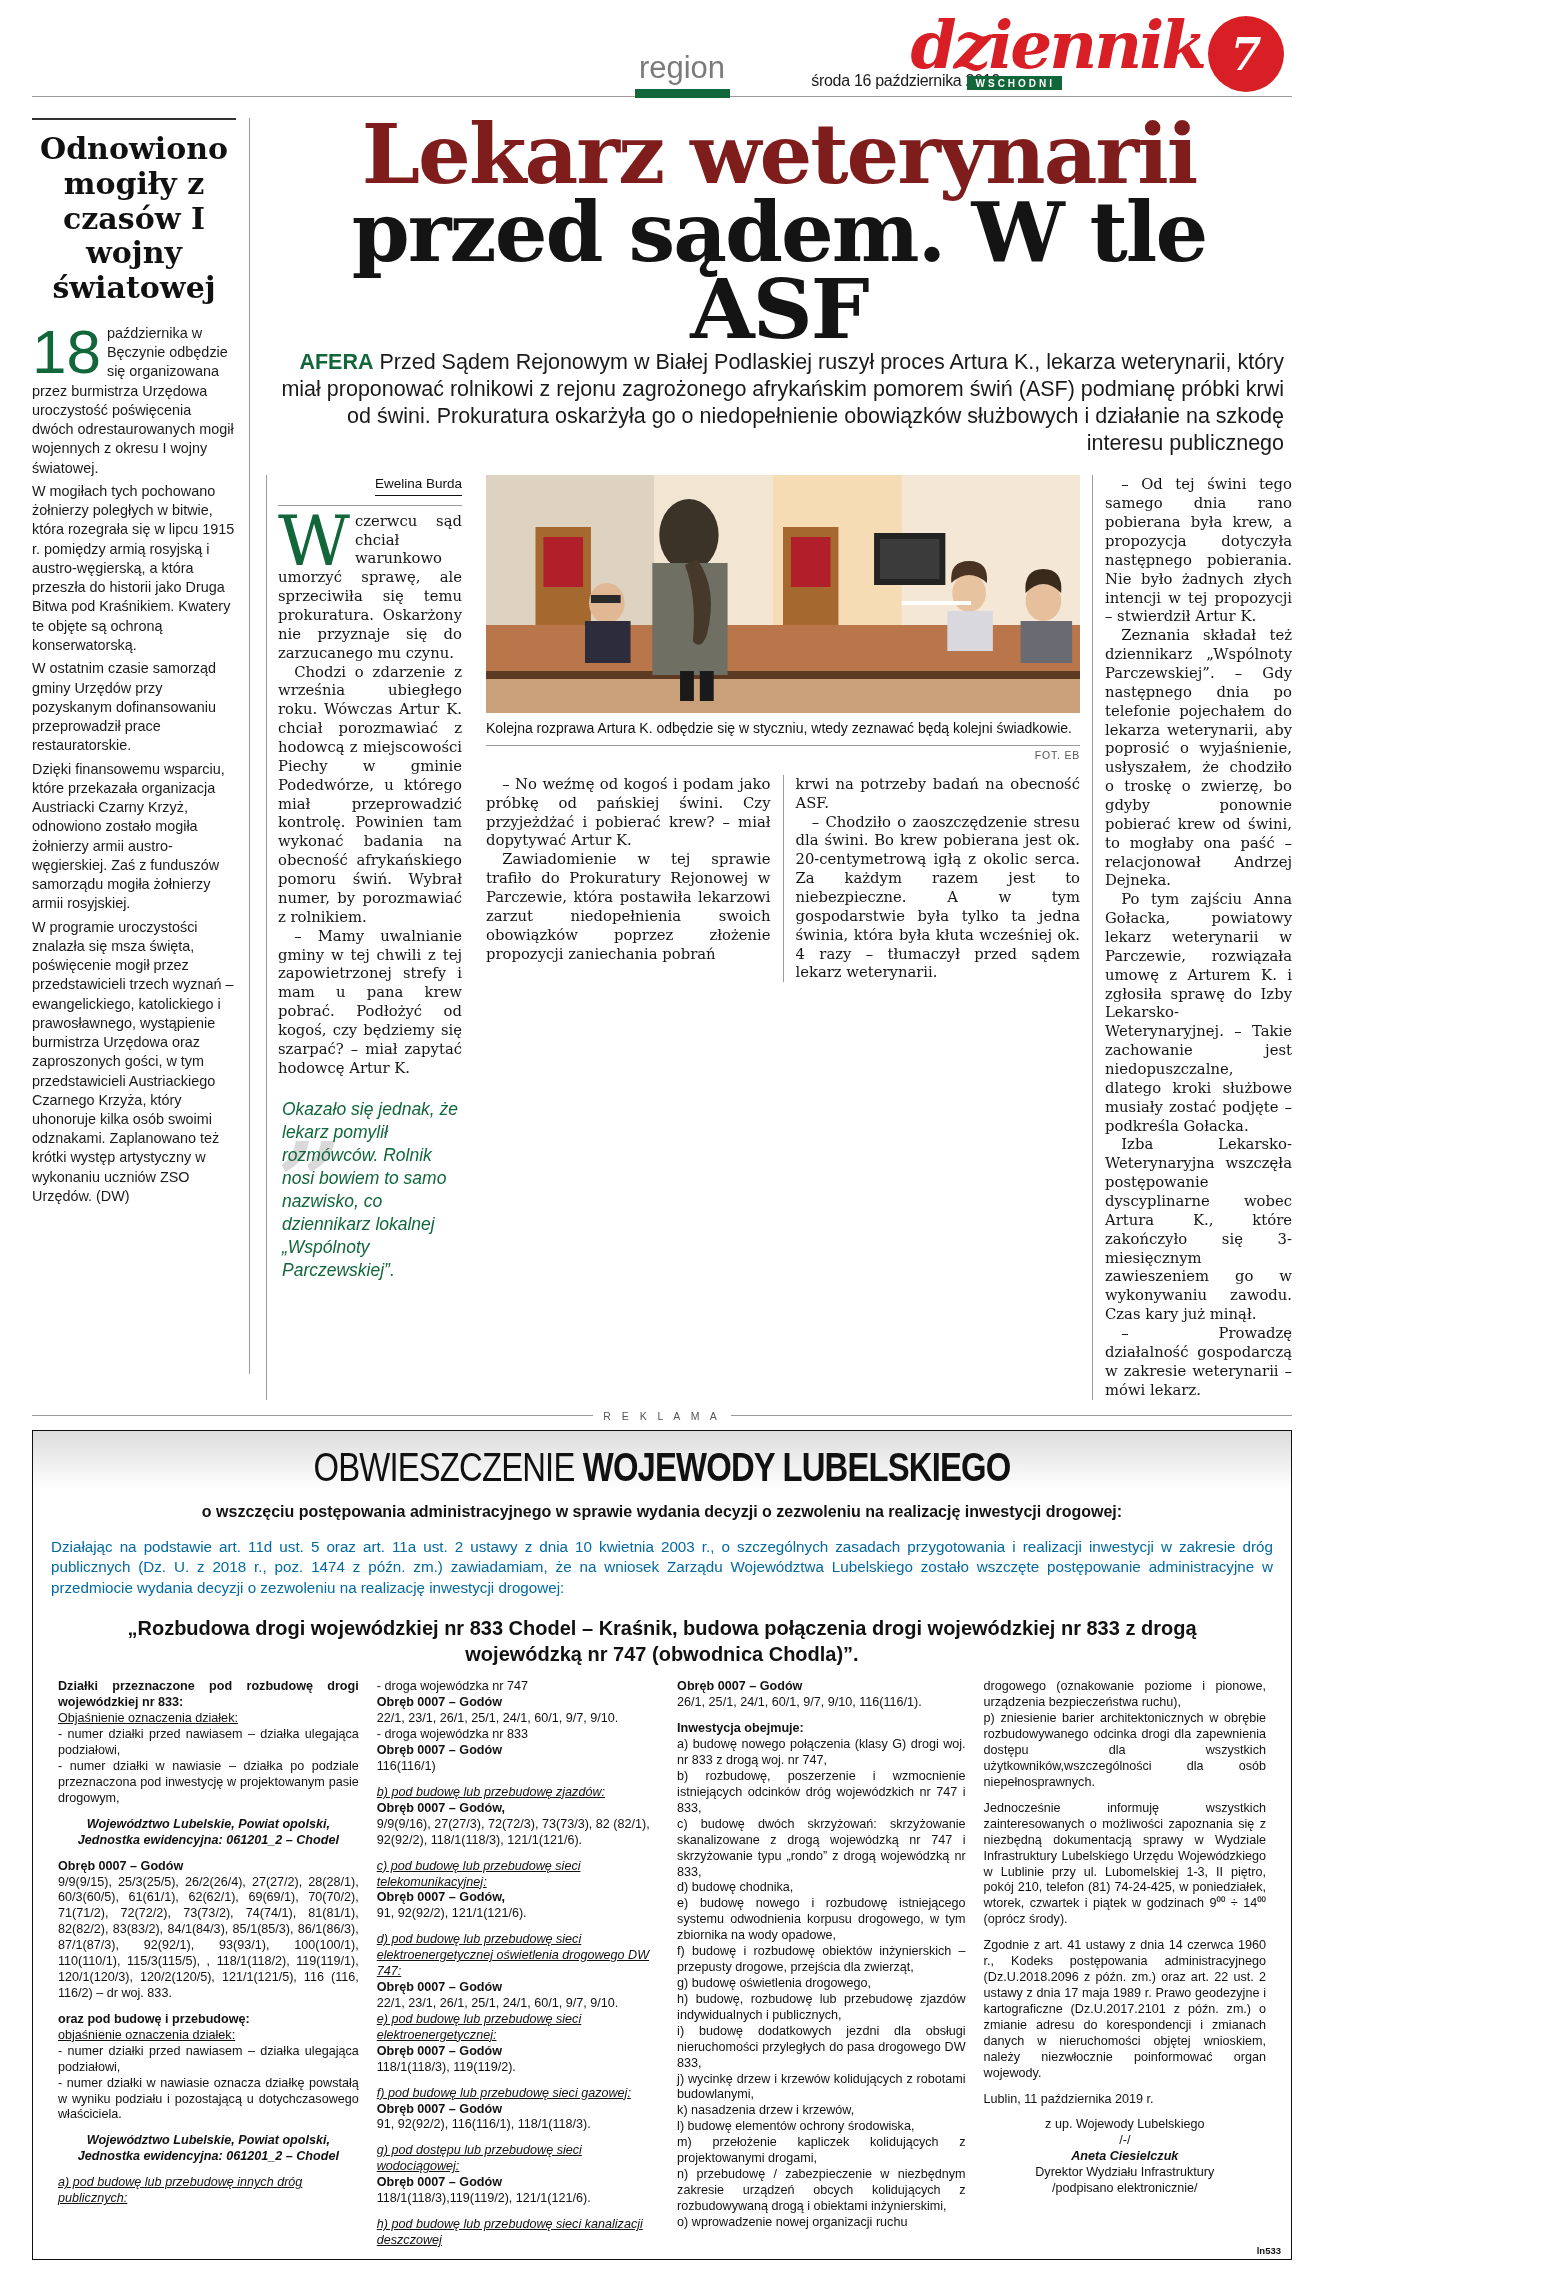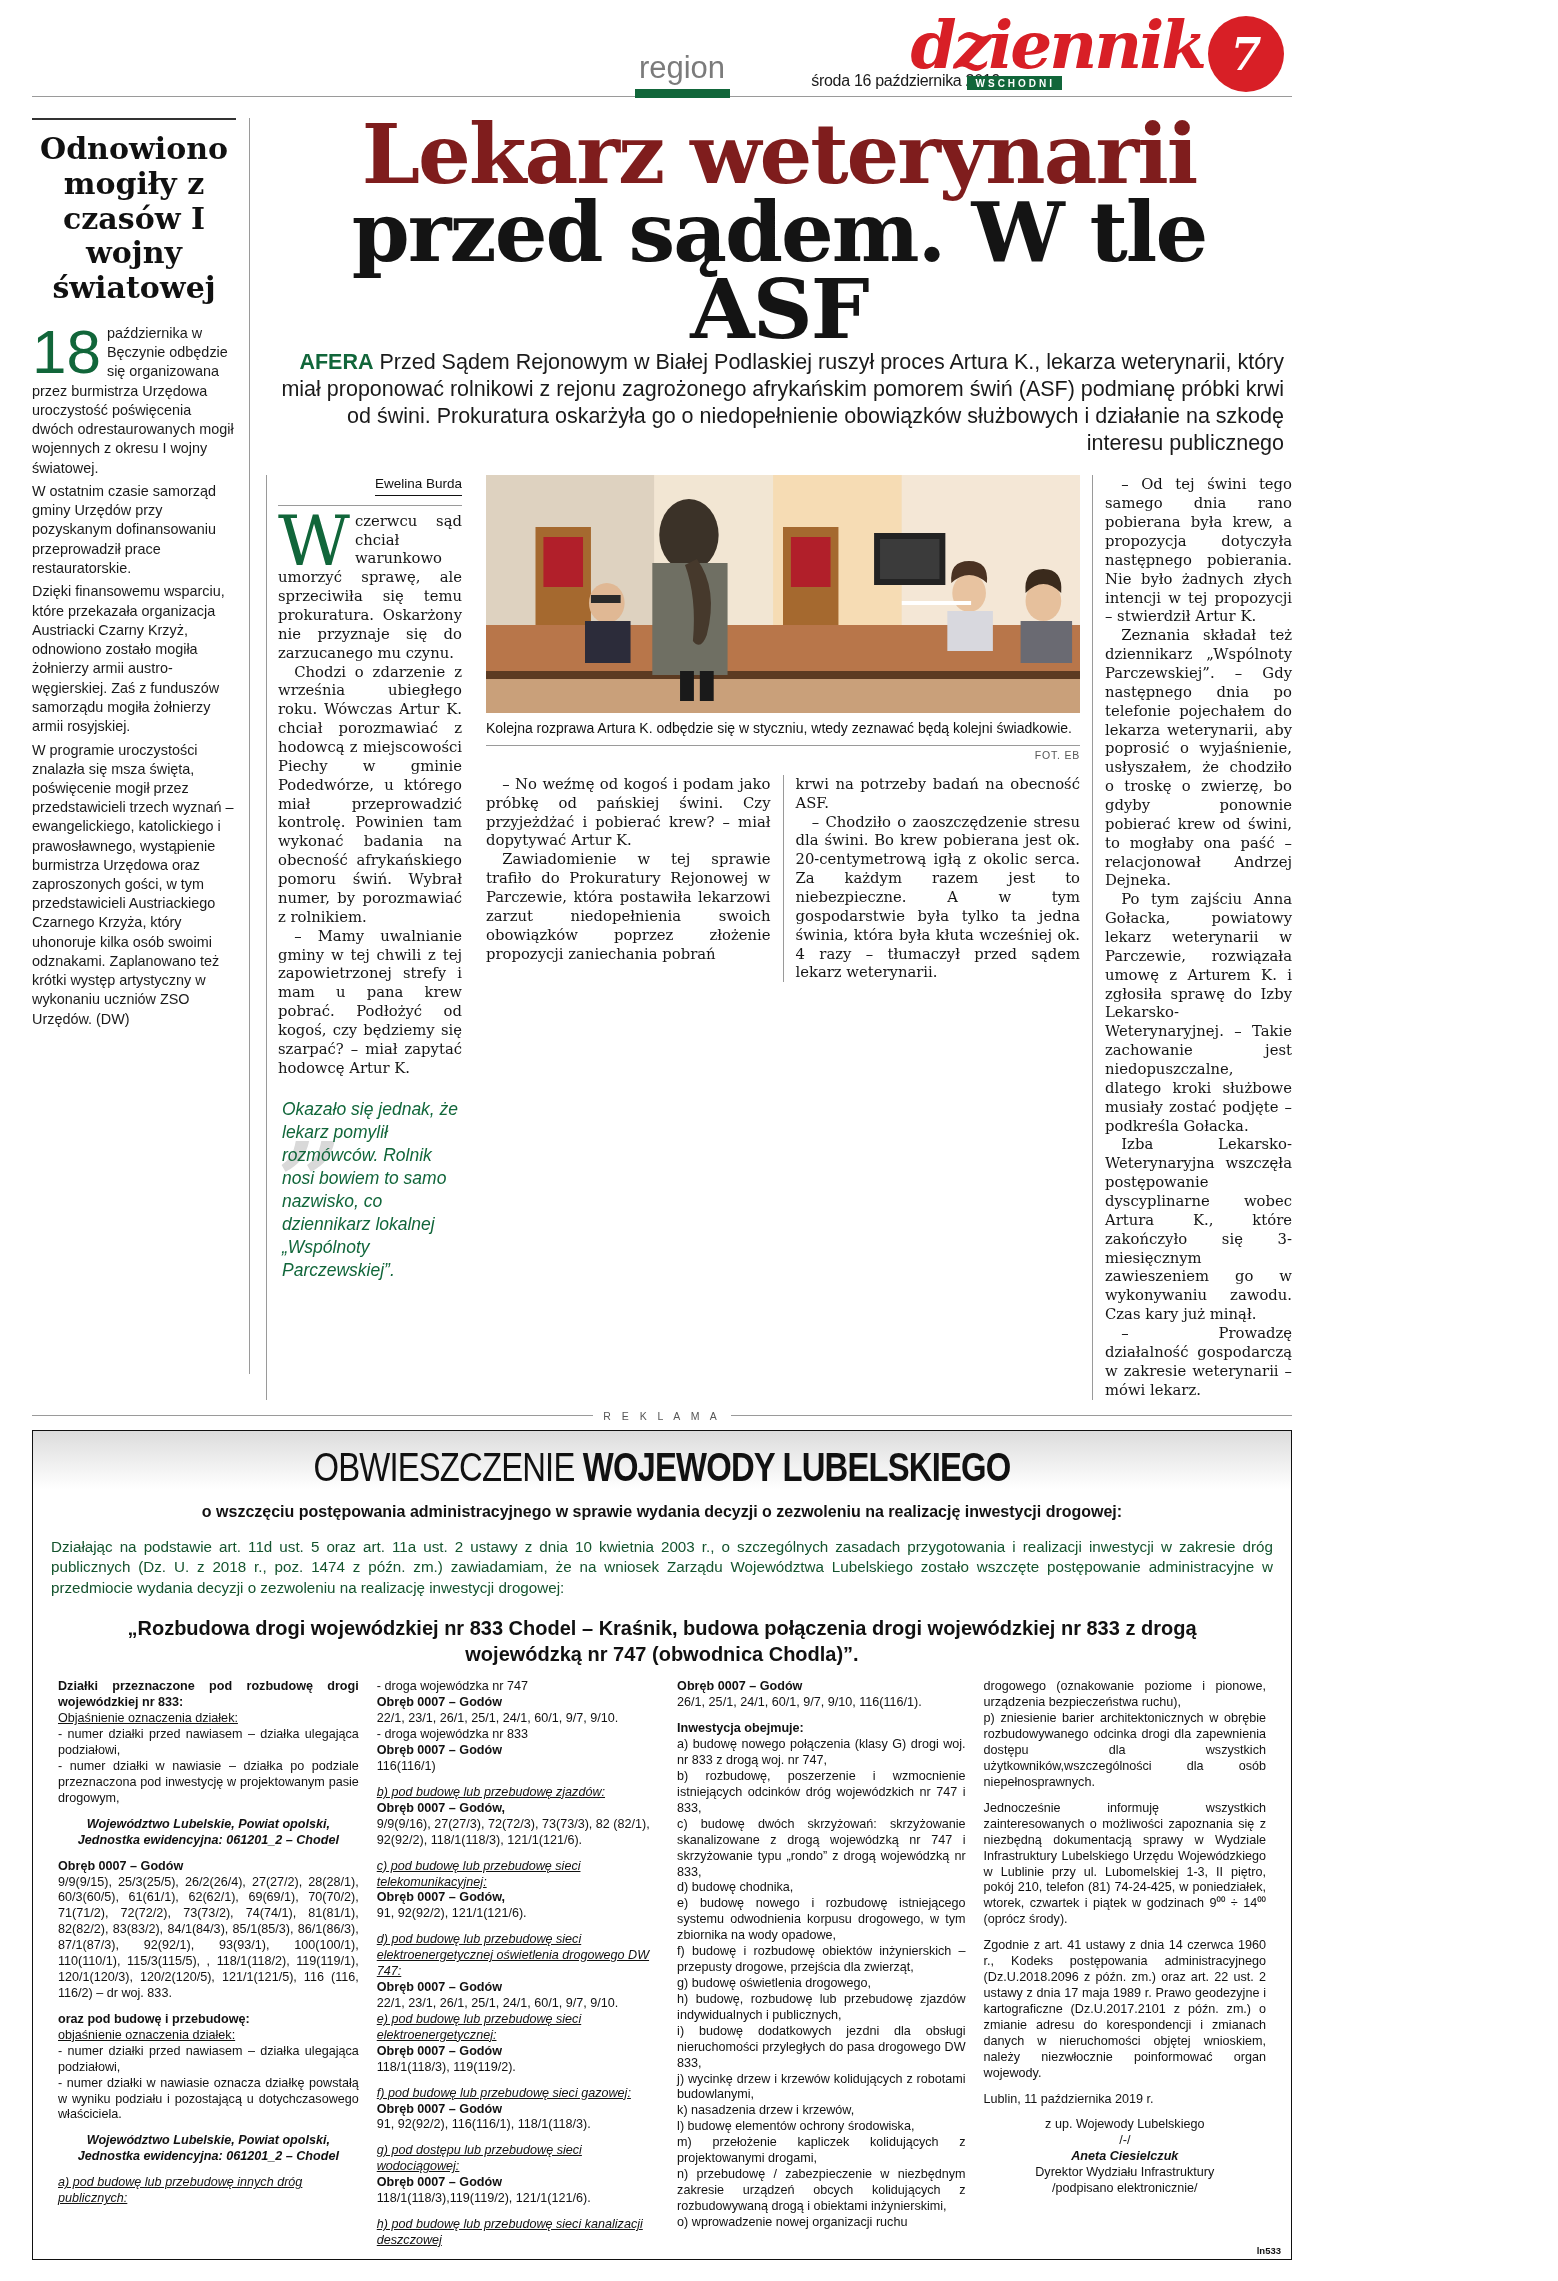--- a/index.html
+++ b/index.html
@@ -138,21 +138,21 @@
     letter-spacing:-1px; color:#111;
     font-family:"Liberation Sans", sans-serif;
     transform:scaleX(0.82); transform-origin:center;
   }
   .ad-title .b { font-weight:700; }
   .ad-sub {
     text-align:center; font-weight:700; font-size:16px; line-height:1.38;
     margin:12px 40px 0; color:#111;
   }
   .ad-para {
-    font-size:15.2px; line-height:1.36; text-align:justify; margin:14px 18px 0; color:#14532d;
+    font-size:15.2px; line-height:1.36; text-align:justify; margin:14px 18px 0; color:#0369a1;
   }
   .ad-proj {
     text-align:center; font-weight:700; font-size:20px; line-height:1.32;
     margin:16px 40px 4px; color:#111;
   }
   .ad-cols { display:flex; margin:12px 16px 0; gap:0; }
   .ad-col { font-size:12.6px; line-height:1.265; color:#111; padding:0 9px; }
   .ad-col p { margin:0; }
   .ad-col .b { font-weight:700; }
   .ad-col .i { font-style:italic; }
@@ -188,20 +188,21 @@
     <div class="page-badge">7</div>
   </div>
 
   <div class="top-zone">
 
     <div class="left-col">
       <div class="left-rule"></div>
       <div class="side-head">Odnowiono mogiły z czasów I wojny światowej</div>
       <div class="side-body">
         <p><span class="dropnum">18</span><span>października w Bęczynie odbędzie się organizowana przez burmistrza Urzędowa uroczystość poświęcenia dwóch odrestaurowanych mogił wojennych z okresu I wojny światowej.</span></p>
+        <p>W mogiłach tych pochowano żołnierzy poległych w bitwie, która rozegrała się w lipcu 1915 r. pomiędzy armią rosyjską i austro-węgierską, a która przeszła do historii jako Druga Bitwa pod Kraśnikiem. Kwatery te objęte są ochroną konserwatorską.</p>
         <p>W ostatnim czasie samorząd gminy Urzędów przy pozyskanym dofinansowaniu przeprowadził prace restauratorskie.</p>
         <p>Dzięki finansowemu wsparciu, które przekazała organizacja Austriacki Czarny Krzyż, odnowiono zostało mogiła żołnierzy armii austro-węgierskiej. Zaś z funduszów samorządu mogiła żołnierzy armii rosyjskiej.</p>
         <p>W programie uroczystości znalazła się msza święta, poświęcenie mogił przez przedstawicieli trzech wyznań – ewangelickiego, katolickiego i prawosławnego, wystąpienie burmistrza Urzędowa oraz zaproszonych gości, w tym przedstawicieli Austriackiego Czarnego Krzyża, który uhonoruje kilka osób swoimi odznakami. Zaplanowano też krótki występ artystyczny w wykonaniu uczniów ZSO Urzędów. (DW)</p>
       </div>
     </div>
 
     <div class="main-col">
       <div class="headline hl1">Lekarz weterynarii</div>
       <div class="headline hl2">przed sądem. W tle ASF</div>
 

